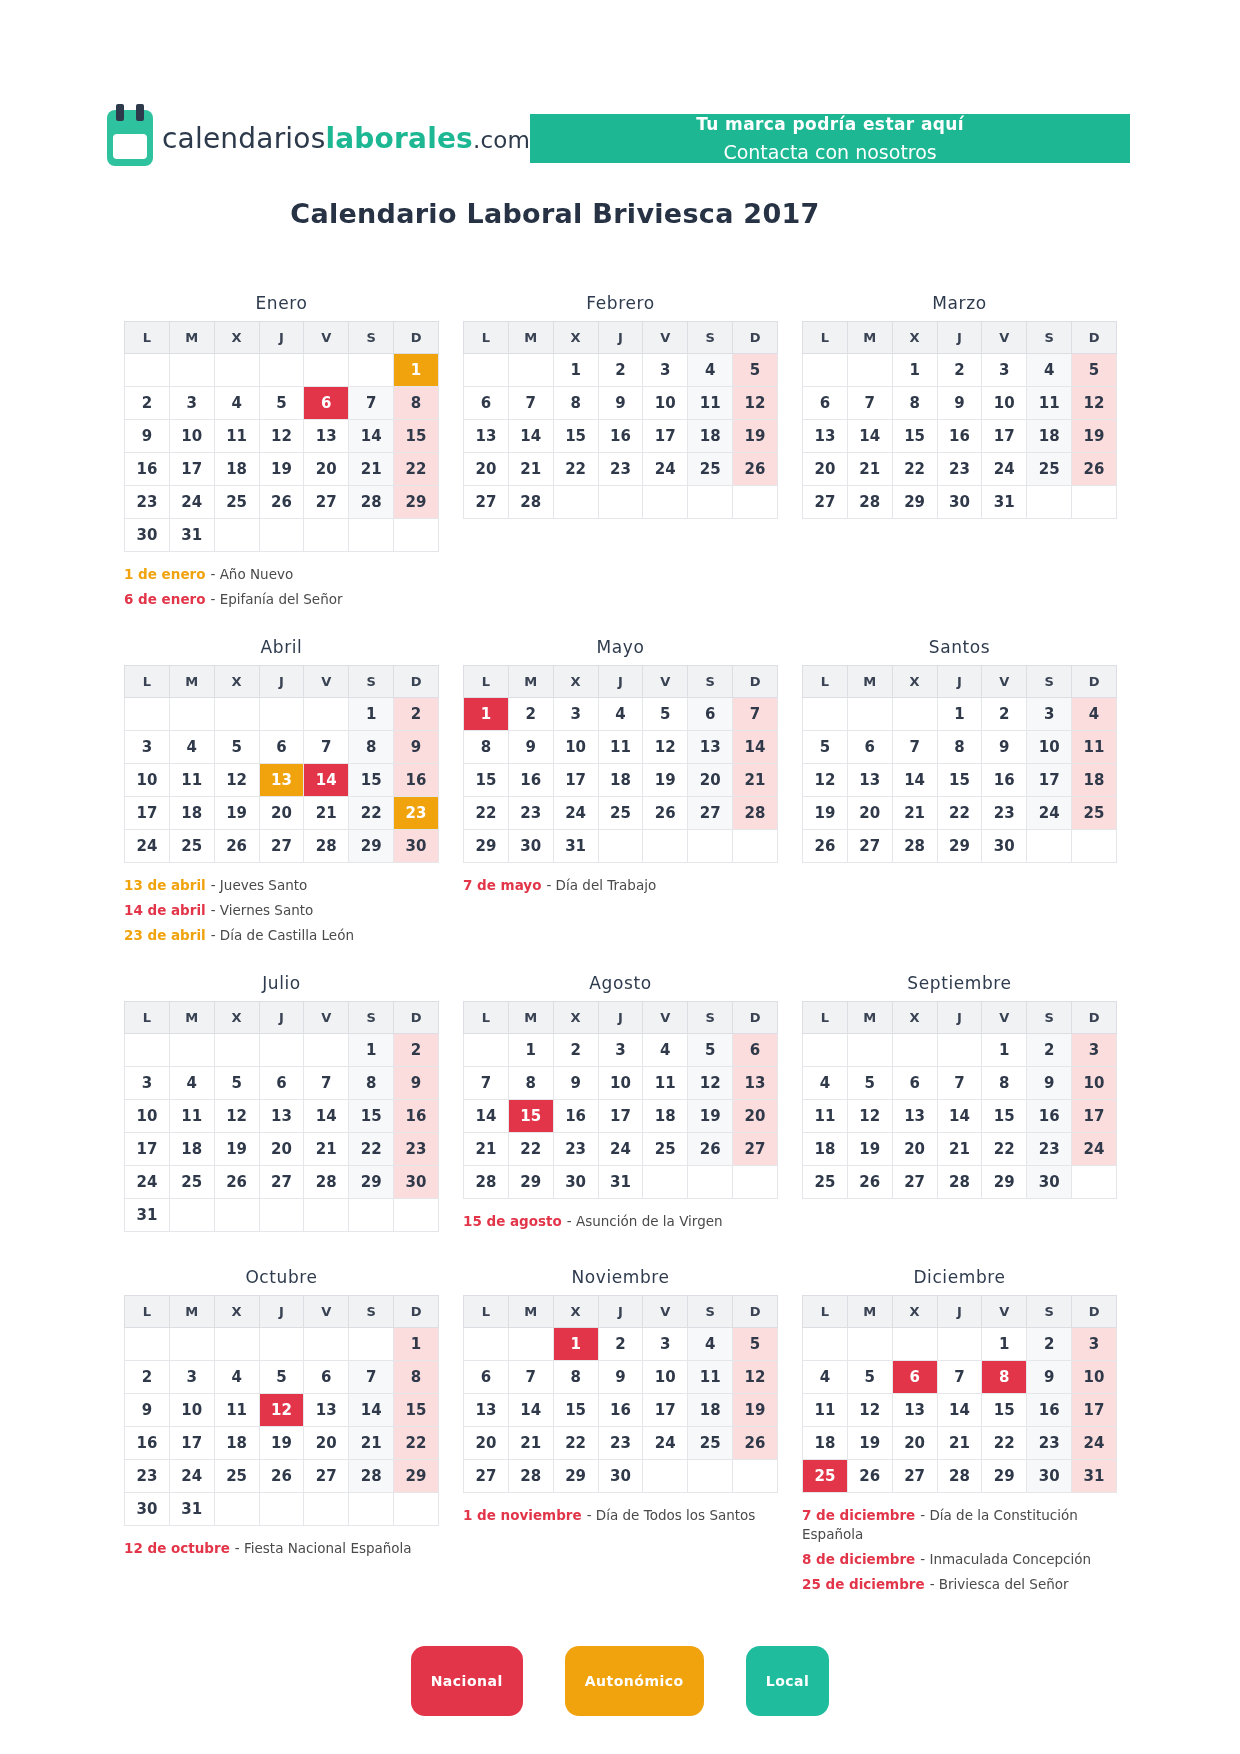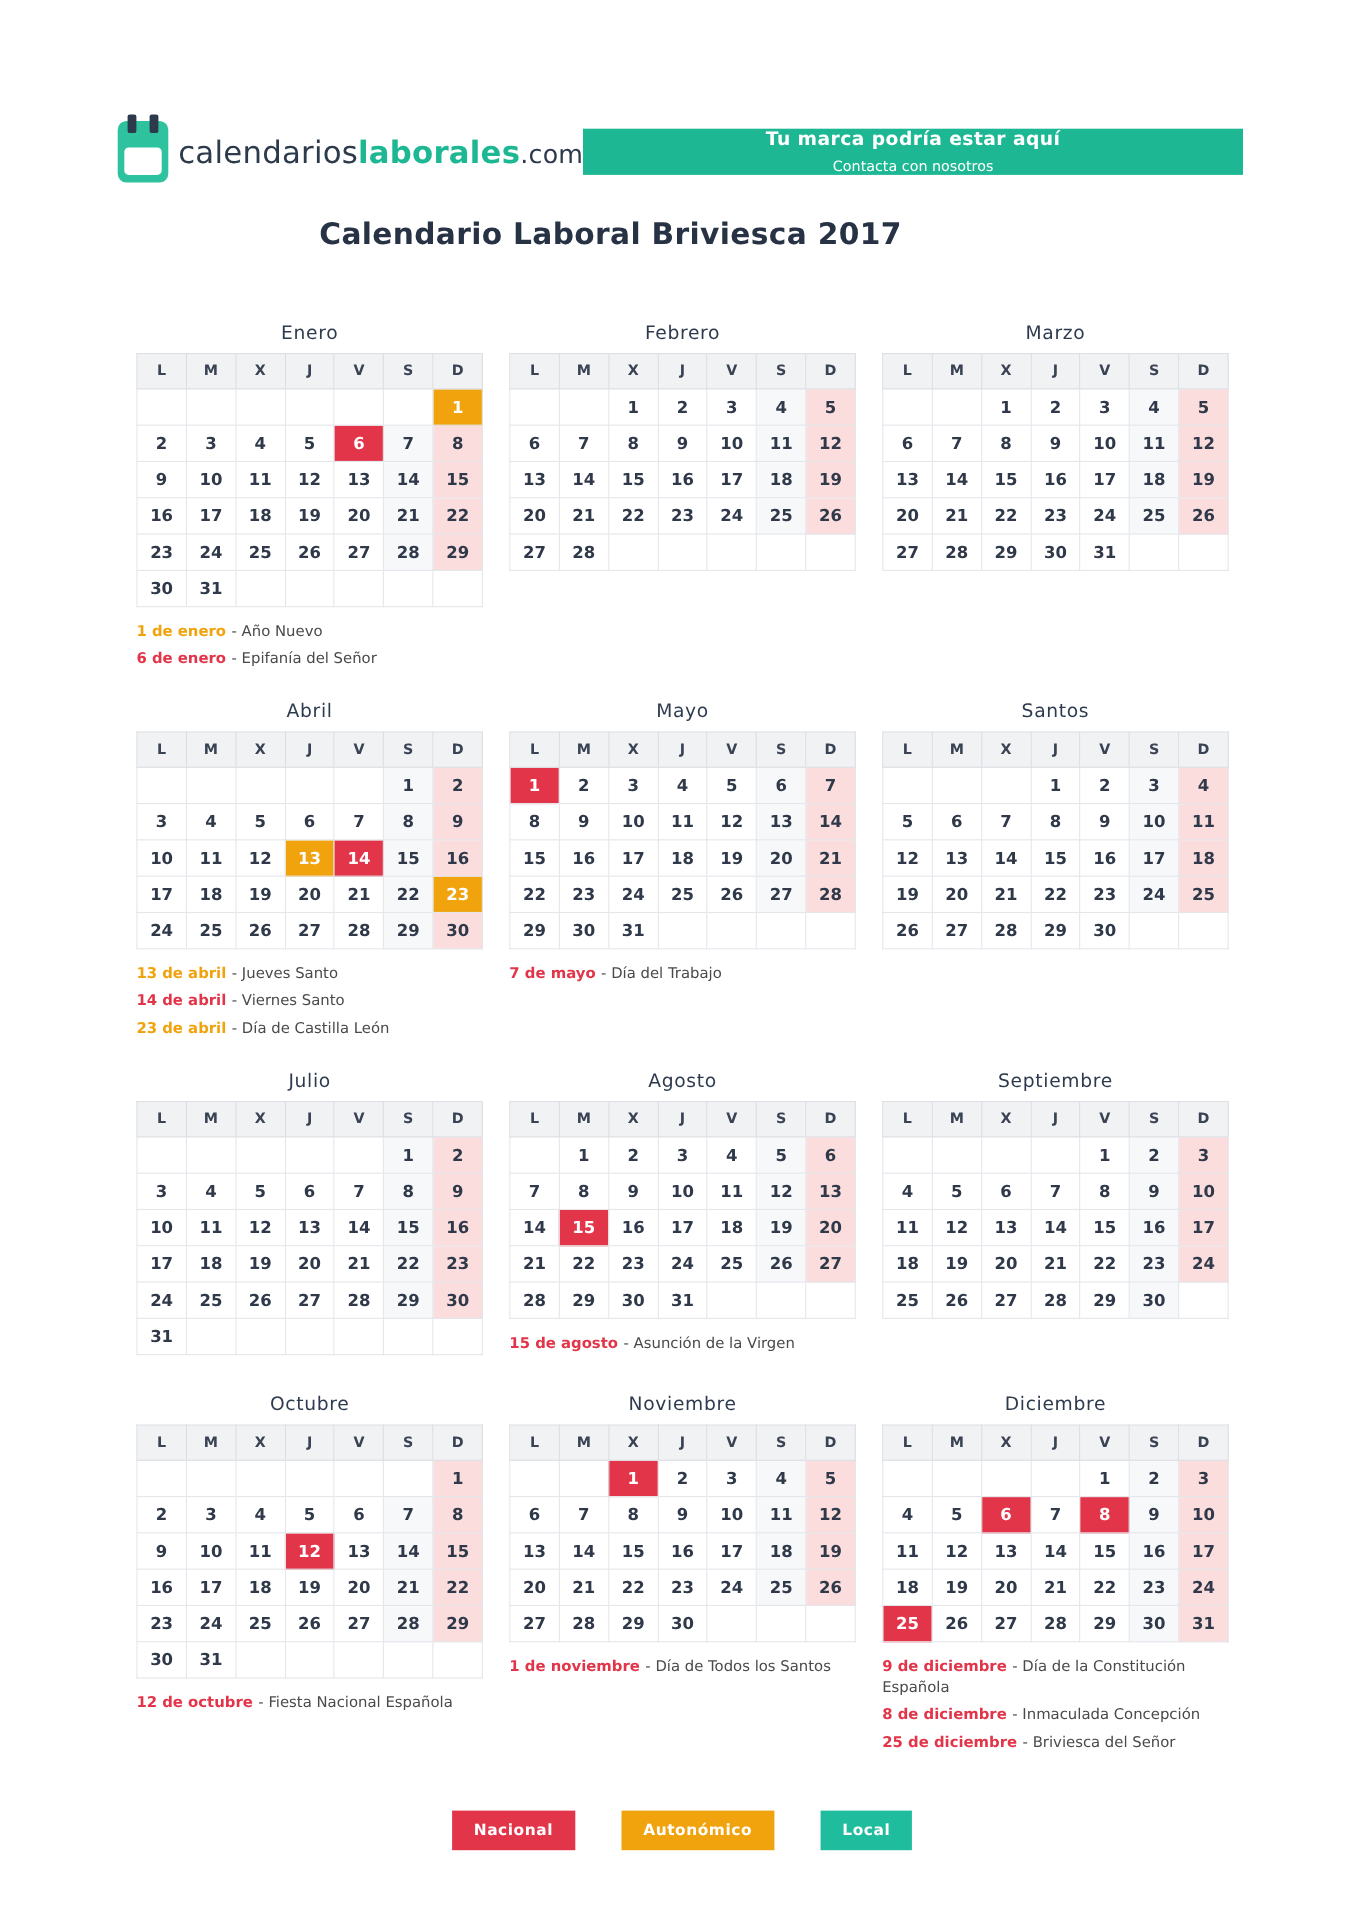--- a/index.html
+++ b/index.html
@@ -13,21 +13,21 @@
   .logo-icon .tab{position:absolute;top:-6px;width:8px;height:17px;background:#2d3a4b;border-radius:2px;}
   .logo-icon .tab-l{left:9px;}
   .logo-icon .tab-r{right:9px;}
   .logo-icon .screen{position:absolute;left:6px;right:6px;bottom:7px;height:25px;background:#ffffff;border-radius:4px;}
   .logo-text{font-size:28px;color:#2d3a4b;letter-spacing:0.2px;white-space:nowrap;}
   .logo-text .bold-teal{font-weight:bold;color:#1db893;}
   .logo-text .dotcom{font-size:23px;}
 
   .banner{width:617px;background:#1db893;color:#ffffff;display:flex;flex-direction:column;justify-content:center;align-items:center;gap:7px;cursor:pointer;}
   .banner-line1{font-size:17px;font-weight:bold;letter-spacing:0.4px;}
-  .banner-line2{font-size:13px;}
+  .banner-line2{font-size:19px;}
 
   
   .page-title{width:1110px;margin:14px 0 16px 0;text-align:center;font-size:27px;font-weight:bold;color:#273345;letter-spacing:0.3px;}
 
   
   .months-grid{margin:64px 0 0 124px;width:1113px;display:grid;grid-template-columns:repeat(3,315px);column-gap:24px;row-gap:22px;align-items:start;}
   .month{width:315px;}
   .month-title{text-align:center;font-size:17px;font-weight:normal;color:#2e3b4e;letter-spacing:0.6px;margin-bottom:8px;}
   table.month-table{border-collapse:collapse;width:315px;table-layout:fixed;background:#ffffff;border:1px solid #d6d8dd;}
   .month-table th{height:29px;background:#f1f2f4;border:1px solid #dcdee3;font-size:13px;font-weight:bold;color:#3a4354;text-align:center;}
@@ -38,21 +38,21 @@
   .month-table td.hol-autonomico{background:#f0a30d;color:#ffffff;}
 
   .month-notes{margin-top:13px;}
   .note{font-size:13.5px;color:#4a4a4a;margin-bottom:6px;line-height:19px;}
   .note .note-date{font-weight:bold;margin-right:5px;}
   .note .note-date.nacional{color:#e23549;}
   .note .note-date.autonomico{color:#f0a30d;}
 
   
   .legend{margin-top:46px;display:flex;justify-content:center;gap:42px;}
-  .legend-btn{border:none;border-radius:0;color:#ffffff;font-family:"DejaVu Sans","Liberation Sans",sans-serif;font-size:14px;font-weight:bold;letter-spacing:0.5px;padding:10px 20px;cursor:pointer;}
+  .legend-btn{border:none;border-radius:14px;color:#ffffff;font-family:"DejaVu Sans","Liberation Sans",sans-serif;font-size:14px;font-weight:bold;letter-spacing:0.5px;padding:27px 20px;cursor:pointer;}
   .legend-btn.nacional{background:#e23549;}
   .legend-btn.autonomico{background:#f0a30d;}
   .legend-btn.local{background:#1fbc9e;}
 </style>
 </head>
 <body>
 
 <div class="page">
 
   <div class="header">
@@ -886,21 +886,21 @@
               <td>26</td>
               <td>27</td>
               <td>28</td>
               <td>29</td>
               <td class="sat">30</td>
               <td class="sun">31</td>
             </tr>
           </tbody>
     </table>
     <div class="month-notes">
-          <div class="note"><span class="note-date nacional">9 de diciembre</span><span class="note-desc">- Día de la Constitución Española</span></div>
+          <div class="note"><span class="note-date nacional">7 de diciembre</span><span class="note-desc">- Día de la Constitución Española</span></div>
           <div class="note"><span class="note-date nacional">8 de diciembre</span><span class="note-desc">- Inmaculada Concepción</span></div>
           <div class="note"><span class="note-date nacional">25 de diciembre</span><span class="note-desc">- Briviesca del Señor</span></div>
         </div>
   </div>
 </div>
 
   <div class="legend">
     <button class="legend-btn nacional">Nacional</button>
     <button class="legend-btn autonomico">Autonómico</button>
     <button class="legend-btn local">Local</button>

